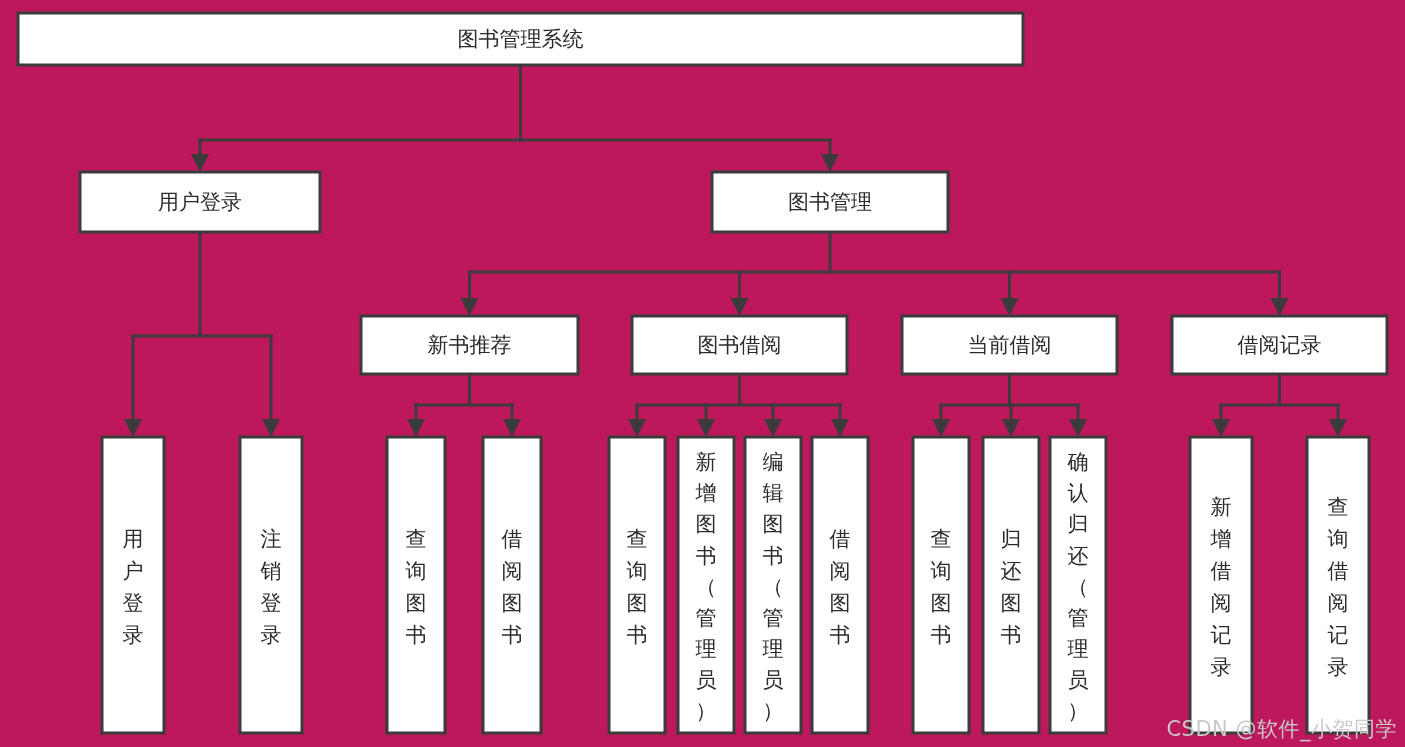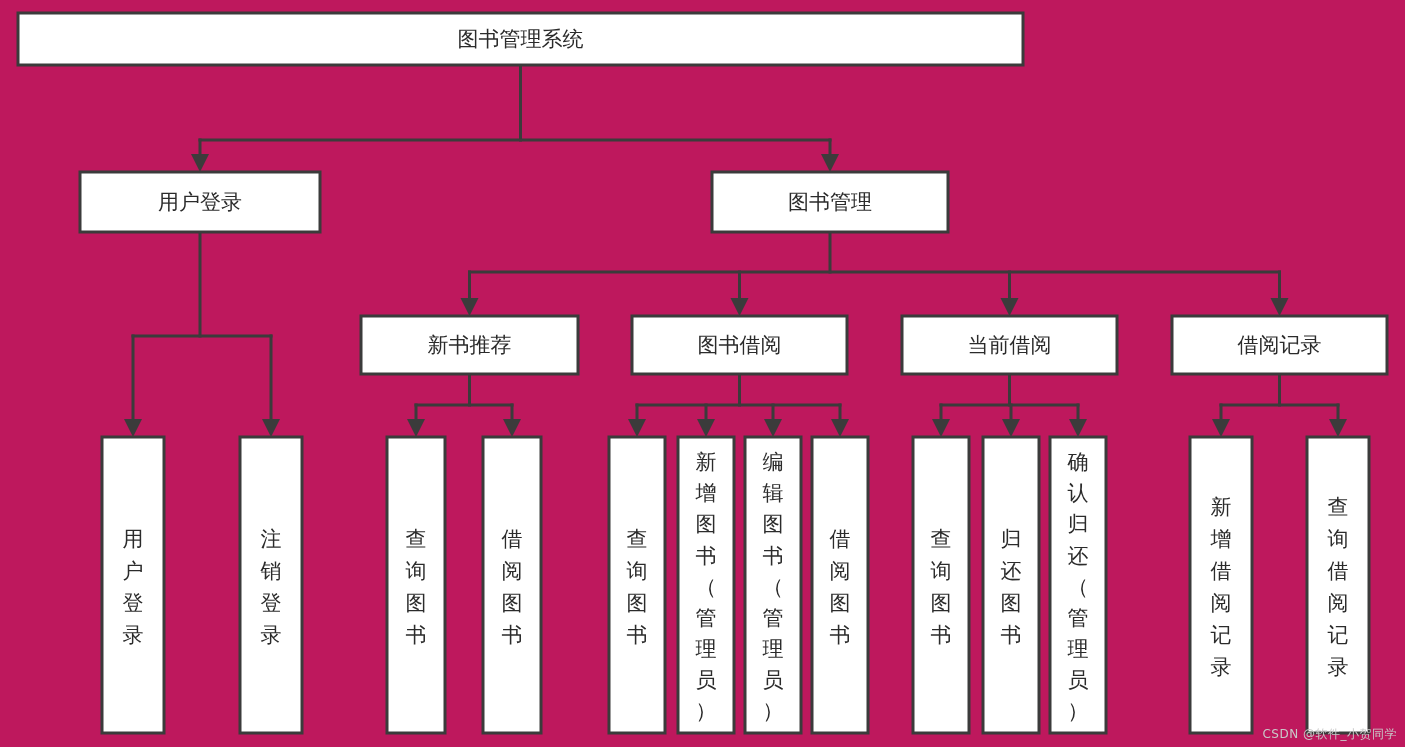--- a/index.html
+++ b/index.html
@@ -50,21 +50,21 @@
     fill: #2b2b2b;
     font-family: "DejaVu Sans", "Liberation Sans", sans-serif;
     font-size: 21px;
     text-anchor: middle;
   }
   .watermark {
     position: absolute;
     right: 8px;
     bottom: 4px;
     color: #c9c9c9;
-    font-size: 12px;
+    font-size: 21px;
     font-family: "DejaVu Sans", "Liberation Sans", sans-serif;
     letter-spacing: 0.5px;
     white-space: nowrap;
     user-select: none;
   }
 </style>
 </head>
 <body>
 
 <div id="diagram-root">

